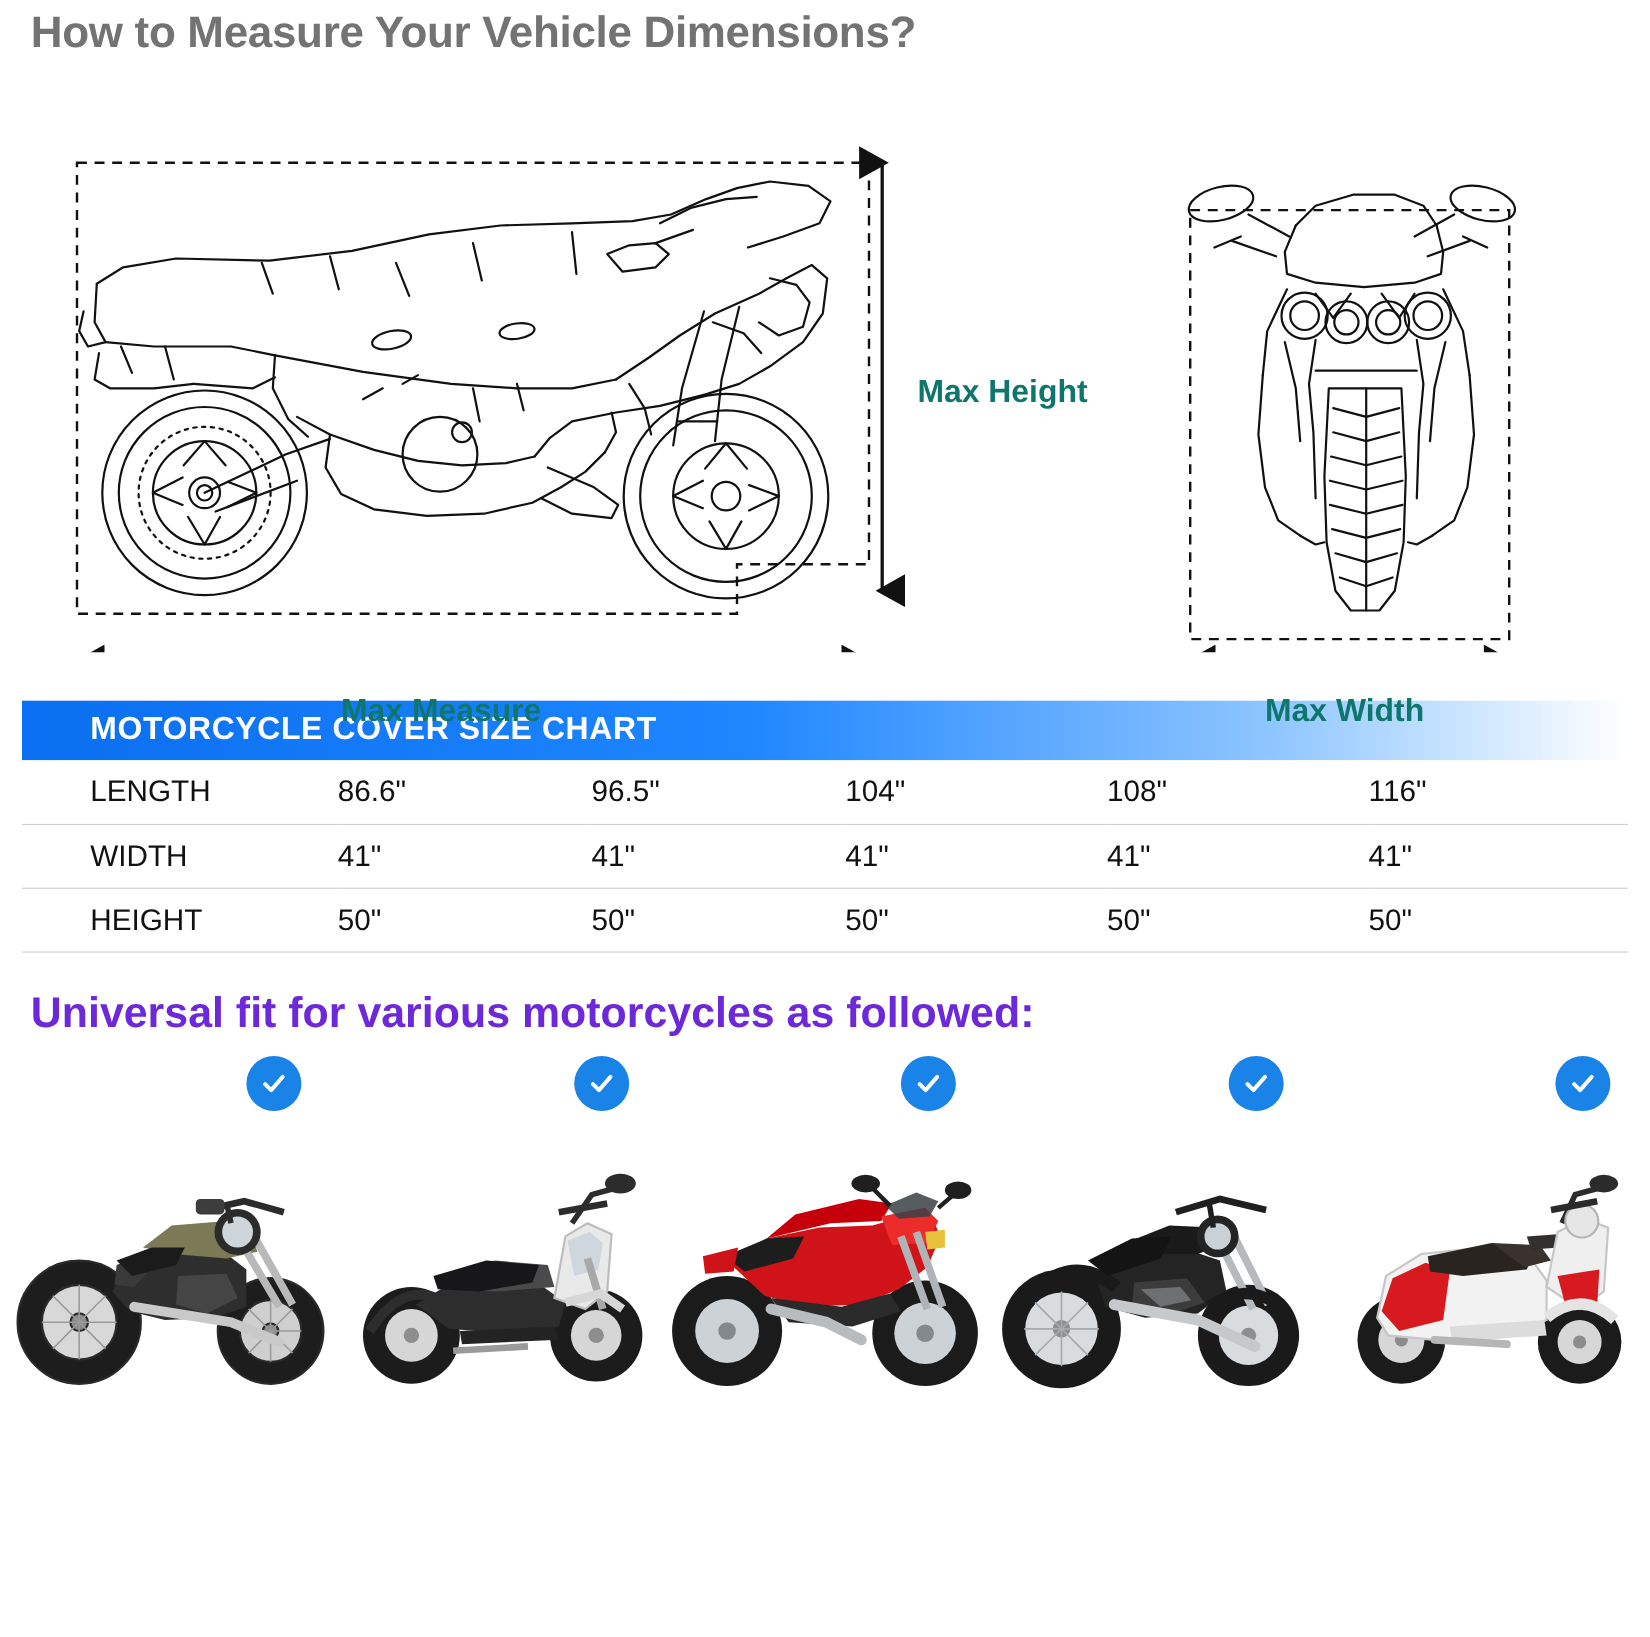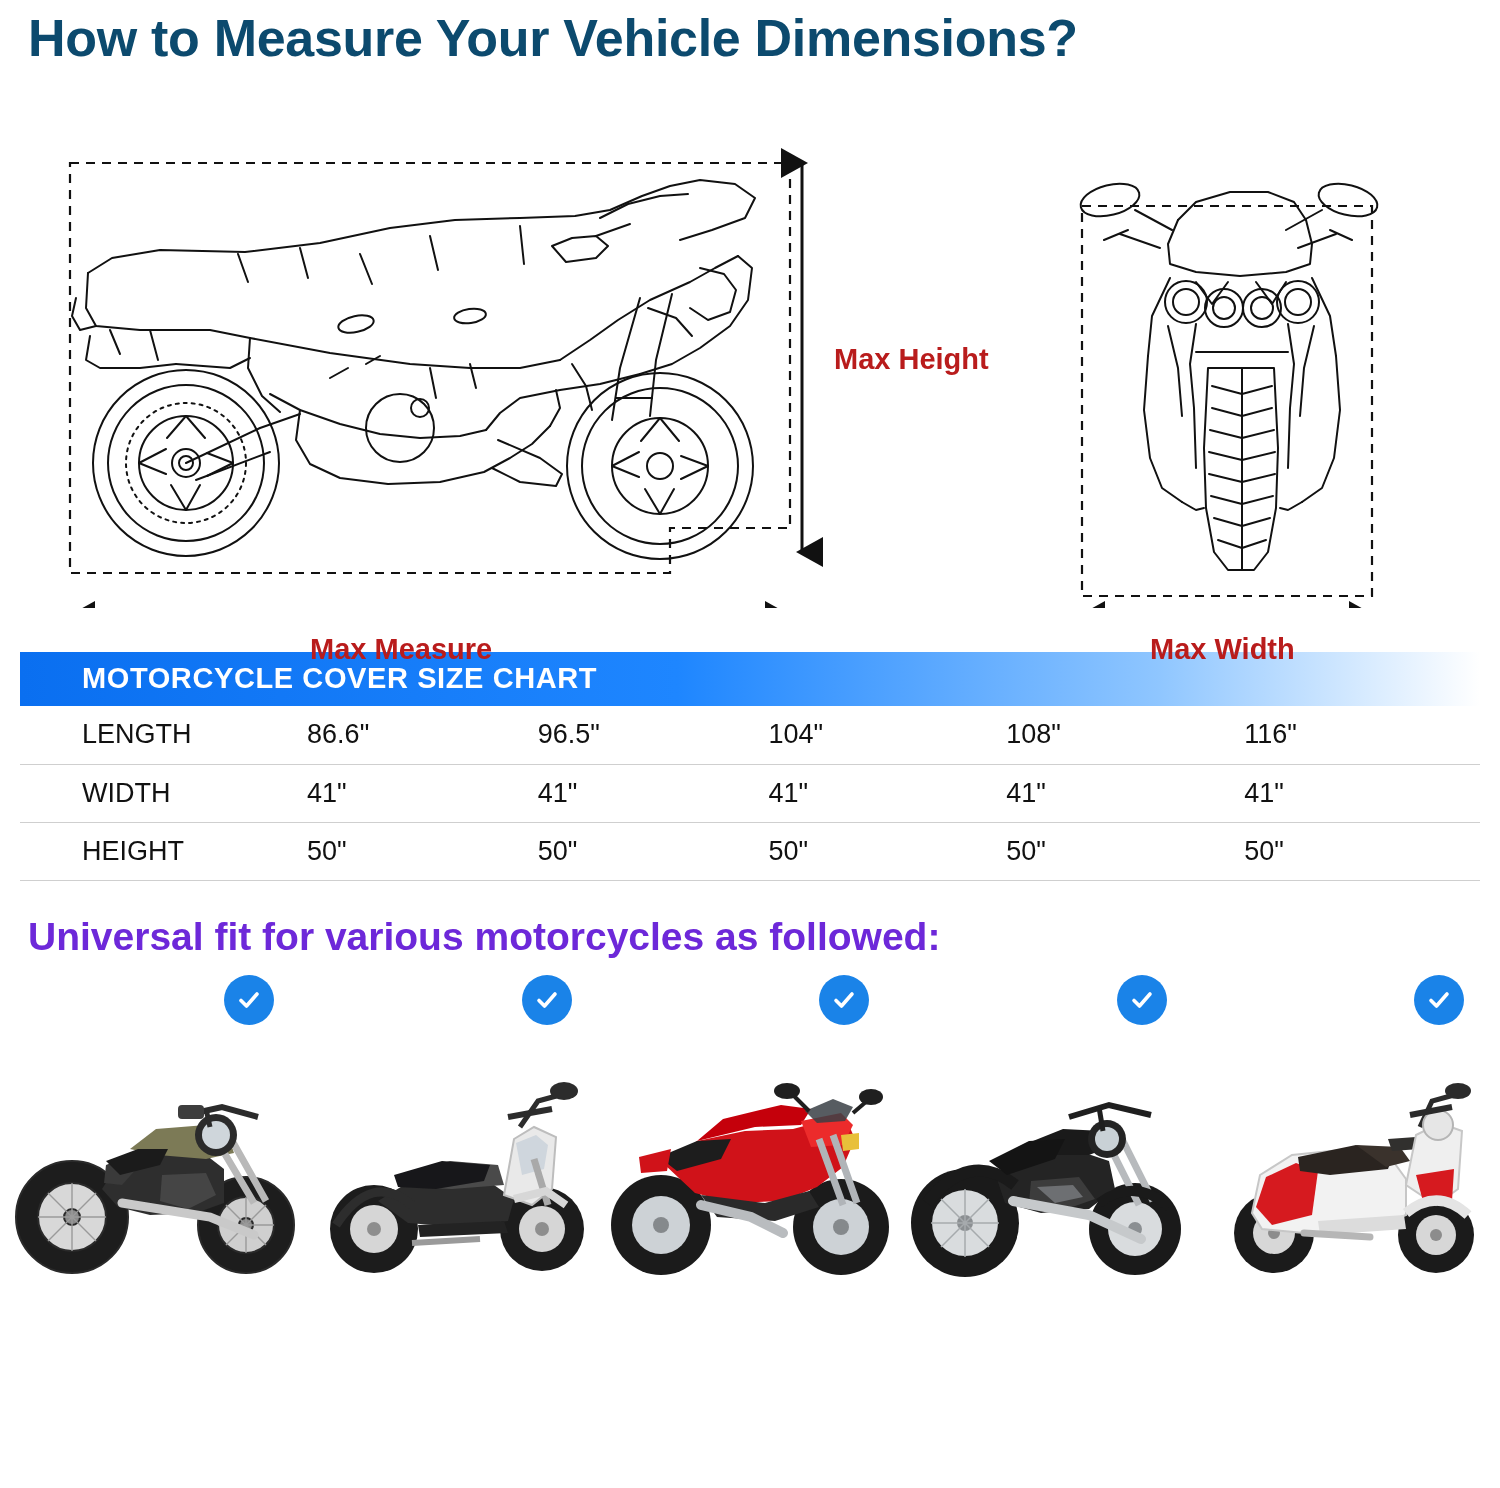--- a/index.html
+++ b/index.html
@@ -12,41 +12,42 @@
     width: 1500px;
     height: 1488px;
     font-family: "Liberation Sans", sans-serif;
     color: #111111;
     position: relative;
     overflow: hidden;
   }
 
   
   .page-title {
-    font-size: 52px;
+    font-size: 40px;
     font-weight: bold;
     letter-spacing: -0.3px;
     padding: 8px 0 0 28px;
-    color: #0c4a6e;
+    color: #737373;
   }
 
   
   .diagram-area {
     position: relative;
     width: 1500px;
     height: 540px;
   }
   .svg-wrap { position: absolute; top: 0; left: 0; }
 
   .dim-label {
     position: absolute;
     font-size: 29px;
     font-weight: bold;
-    color: #b91c1c;
+    color: #0f766e;
     white-space: nowrap;
+    margin-top: 12px;
   }
   #label-max-height { left: 834px; top: 275px; }
   #label-max-length { left: 310px; top: 565px; }
   #label-max-width  { left: 1150px; top: 565px; }
 
   
   .size-chart {
     margin: 14px 20px 0 20px;
     width: 1460px;
   }

